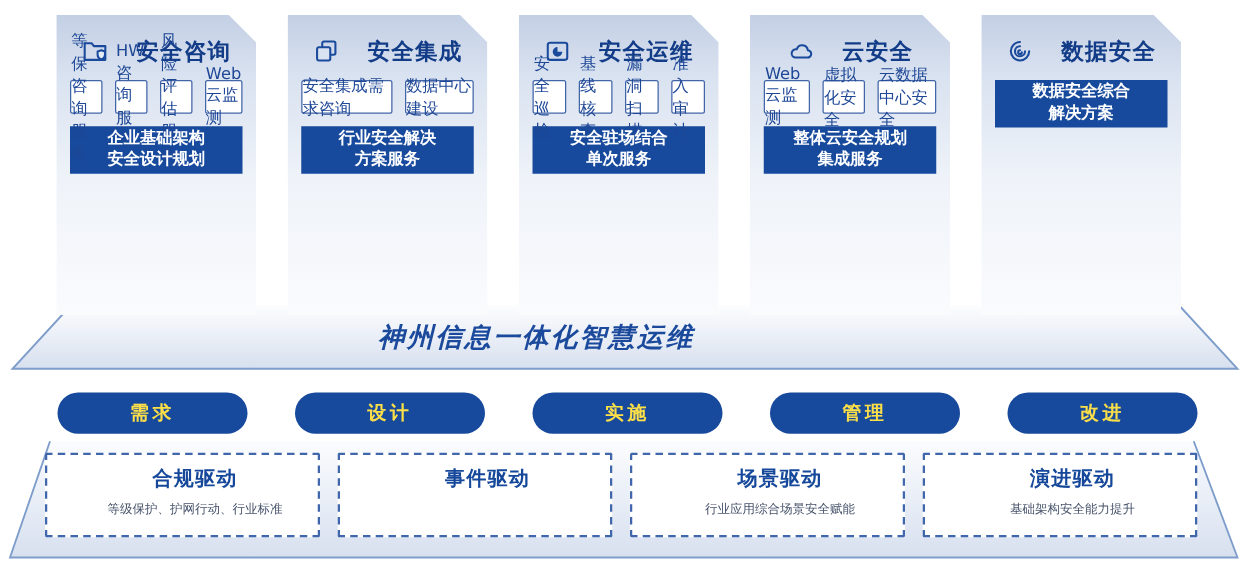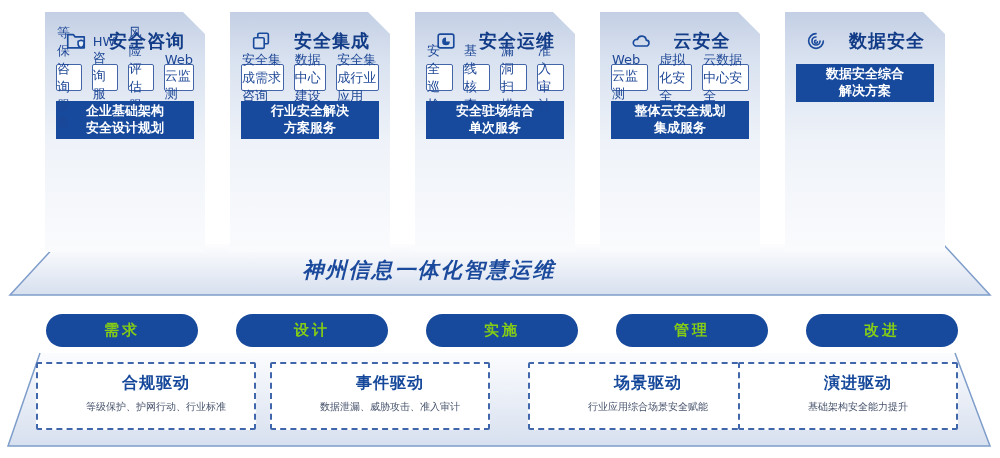--- a/index.html
+++ b/index.html
@@ -22,21 +22,21 @@
     margin-top:16px;height:26px;color:#123C87;font-weight:bold;font-size:18px;letter-spacing:1px;}
   .card-header svg{display:block;}
   .card-items{margin:10px 11px 0;display:flex;flex-direction:row;gap:10px;}
   .item{height:25px;background:#ffffff;border:1px solid #4265A8;border-radius:2px;
     display:flex;align-items:center;justify-content:center;font-size:13px;color:#1E4796;}
   .highlight{margin:10px 11px 0;height:38px;background:#17499C;color:#ffffff;font-weight:bold;
     font-size:13px;display:flex;flex-direction:column;align-items:center;justify-content:center;line-height:1.3;}
 
   
   .pill{position:absolute;top:314px;width:152px;height:33px;background:#17499C;border-radius:17px;
-    color:#84cc16;font-weight:bold;font-size:15px;letter-spacing:3px;
+    color:#fde047;font-weight:bold;font-size:15px;letter-spacing:3px;
     display:flex;align-items:center;justify-content:center;}
 
   
   .driver{position:absolute;top:362px;width:220px;height:68px;box-sizing:border-box;
     background:#ffffff;border:2px dashed #4066AC;border-radius:2px;text-align:center;padding-left:20px;}
   .driver-title{margin-top:9px;font-size:16px;font-weight:bold;color:#15489A;letter-spacing:1px;}
   .driver-desc{margin-top:6px;font-size:10px;color:#47536B;}
 </style>
 </head>
 <body>
@@ -94,21 +94,20 @@
         <svg width="22" height="22" viewBox="0 0 24 24" fill="none" stroke="#1A4A9C" stroke-width="1.8" stroke-linejoin="round">
           <rect x="8.5" y="3.5" width="11.5" height="11.5" rx="1.5"></rect>
           <rect x="4" y="8.5" width="11.5" height="11.5" rx="1.5" fill="#D9E2F0"></rect>
         </svg>
       </span>
       <span>安全集成</span>
     </div>
     <div class="card-items">
       <div class="item">安全集成需求咨询</div>
       <div class="item">数据中心建设</div>
-      <div class="item">安全集成行业应用</div>
     </div>
     <div class="highlight">
       <span>行业安全解决</span>
       <span>方案服务</span>
     </div>
   </div>
 
   <div class="card" style="left:415px">
     <div class="card-header">
       <span>
@@ -173,23 +172,22 @@
   <div class="pill" style="left:426px">实施</div>
   <div class="pill" style="left:616px">管理</div>
   <div class="pill" style="left:806px">改进</div>
 
   <div class="driver" style="left:36px">
     <div class="driver-title">合规驱动</div>
     <div class="driver-desc">等级保护、护网行动、行业标准</div>
   </div>
   <div class="driver" style="left:270px">
     <div class="driver-title">事件驱动</div>
-    <div class="driver-desc">数据泄漏、威胁攻击、准入审计</div>
   </div>
-  <div class="driver" style="left:528px">
+  <div class="driver" style="left:504px">
     <div class="driver-title">场景驱动</div>
     <div class="driver-desc">行业应用综合场景安全赋能</div>
   </div>
   <div class="driver" style="left:738px">
     <div class="driver-title">演进驱动</div>
     <div class="driver-desc">基础架构安全能力提升</div>
   </div>
 
 </div>
 

